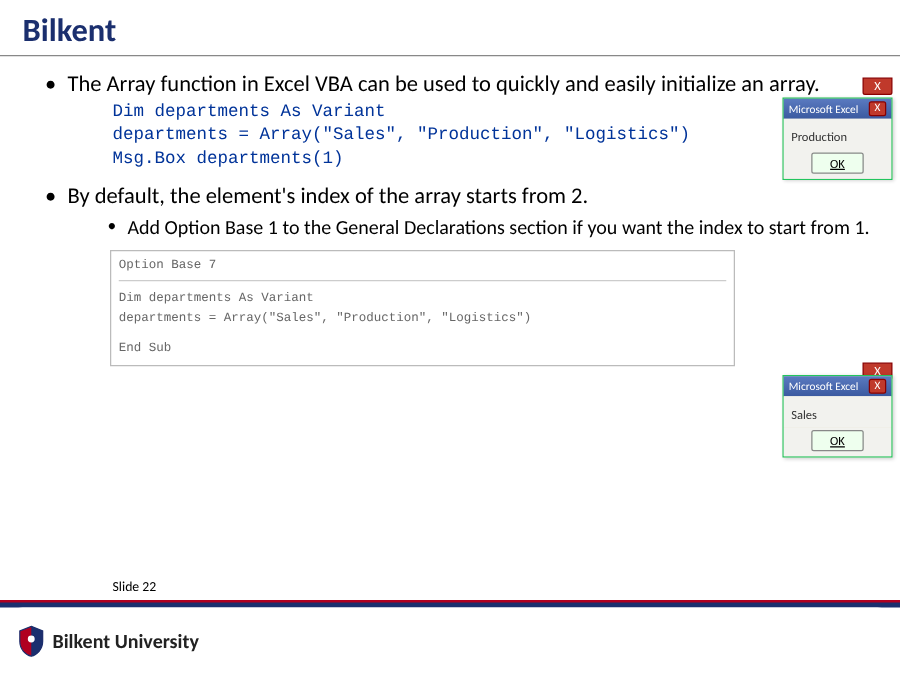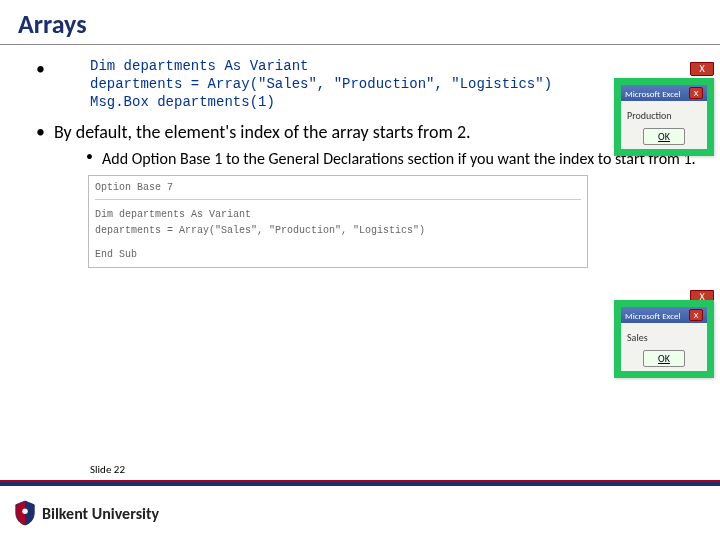--- a/index.html
+++ b/index.html
@@ -10,50 +10,51 @@
   .content { padding: 2px 18px 0 18px; font-size: 18px; line-height: 1.35; }
   ul.b1 { list-style: none; padding-left: 20px; }
   ul.b1 > li { position: relative; margin-bottom: 4px; padding-left: 16px; }
   ul.b1 > li::before { content: "•"; position: absolute; left: -2px; top: 0; color: #000; font-size: 18px; }
   ul.b2 { list-style: none; padding-left: 32px; margin-top: 4px; }
   ul.b2 > li { position: relative; padding-left: 16px; font-size: 16px; }
   ul.b2 > li::before { content: "•"; position: absolute; left: 0; top: 0; font-size: 14px; }
   .code { font-family: "Courier New", monospace; font-size: 14px; color: #003399; padding-left: 36px; white-space: pre; line-height: 1.3; margin: 2px 0 8px 0; }
   .ide { border: 1px solid #bbb; margin: 6px 0 0 34px; width: 500px; background: #fff; font-family: "Courier New", monospace; font-size: 10px; color: #666; padding: 4px 6px; line-height: 1.6; filter: blur(0.4px); }
   .ide .hr2 { border-top: 1px solid #ccc; margin: 3px 0; }
-  .msgbox { position: absolute; width: 100px; border: 7px solid #22c55e; background: #ece9d8; font-size: 10px; box-shadow: 1px 1px 3px rgba(0,0,0,.2); }
+  .msgbox { position: absolute; width: 88px; border: 1px solid #22c55e; background: #ece9d8; font-size: 10px; box-shadow: 1px 1px 3px rgba(0,0,0,.2); }
   .msgbox .tb { background: linear-gradient(#5a7ac0,#3b5aa0); color: #fff; padding: 2px 4px; display: flex; justify-content: space-between; align-items: center; font-size: 9px; }
   .msgbox .tb .xbtn { background: #c0392b; color: #fff; border: 1px solid #800; width: 14px; height: 12px; font-size: 9px; line-height: 9px; text-align: center; border-radius: 2px; }
   .msgbox .body { padding: 8px 6px 4px; background: #f2f2ee; color: #333; font-size: 10px; }
   .msgbox .btns { text-align: center; padding: 4px 0 6px; background: #f2f2ee; text-decoration: underline; }
   .msgbox .ok { border: 1px solid #888; background: #efe; padding: 1px 14px; font-size: 10px; border-radius: 2px; }
   .mb1 { right: 6px; top: 78px; }
   .mb2 { right: 6px; top: 300px; }
   .topx { position: absolute; right: 6px; background: #c0392b; color: #fff; font-size: 10px; width: 24px; height: 14px; text-align: center; border-radius: 0 0 2px 2px; border: 1px solid #800; line-height: 12px; }
   .footer-line { position: absolute; left: 0; right: 0; bottom: 54px; height: 6px; background: #1b2f6e; border-top: 2px solid #b00020; }
   .footer { position: absolute; left: 0; right: 0; bottom: 0; height: 54px; background: #fff; display: flex; align-items: center; padding: 0 14px; border-radius: 18px; }
   .slide-num { position: absolute; bottom: 64px; left: 90px; font-size: 11px; }
   .logo { display: flex; align-items: center; gap: 6px; }
   .crest { width: 22px; height: 26px; }
   .uname { font-weight: bold; font-size: 16px; color: #222; }
 </style>
 </head>
 <body>
 
 <div class="header">
-  <div class="title">Arrays</div>
+  <div class="title">Bilkent</div>
 </div>
 <div class="hr"></div>
 
 <div class="topx" style="top:62px">X</div>
 <div class="topx" style="top:290px">X</div>
 
 <div class="content">
   <ul class="b1">
     <li>
+      <span>The Array function in Excel VBA can be used to quickly and easily initialize an array.</span>
       <div class="code">Dim departments As Variant
 departments = Array("Sales", "Production", "Logistics")
 Msg.Box departments(1)</div>
     </li>
     <li>
       <span>By default, the element's index of the array starts from 2.</span>
       <ul class="b2">
         <li>
           <span>Add Option Base 1 to the General Declarations section if you want the index to start from 1.</span>
         </li>

